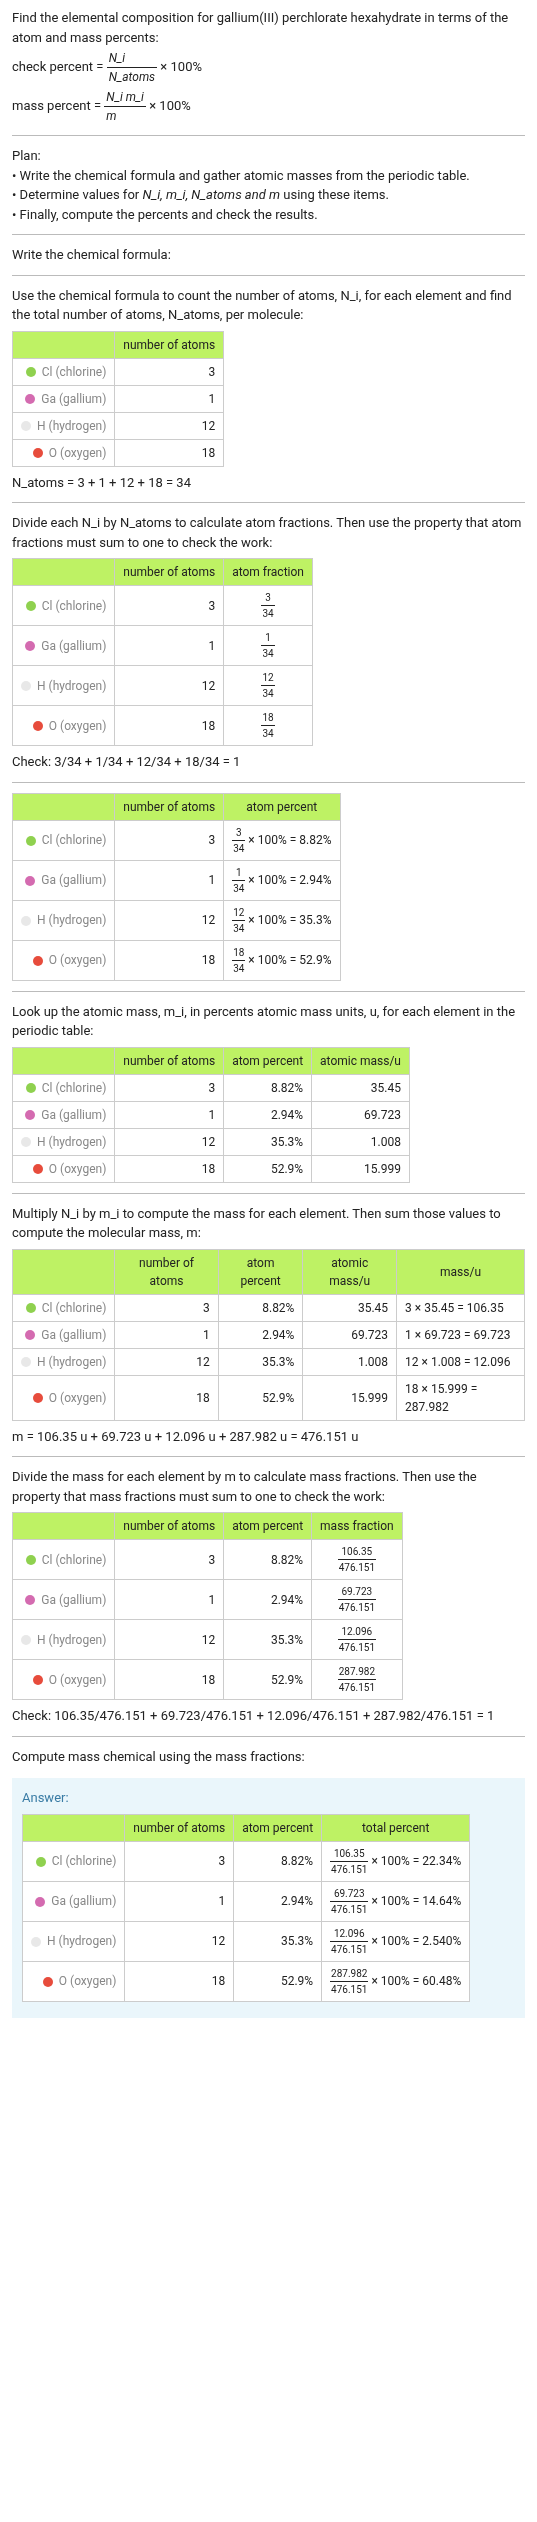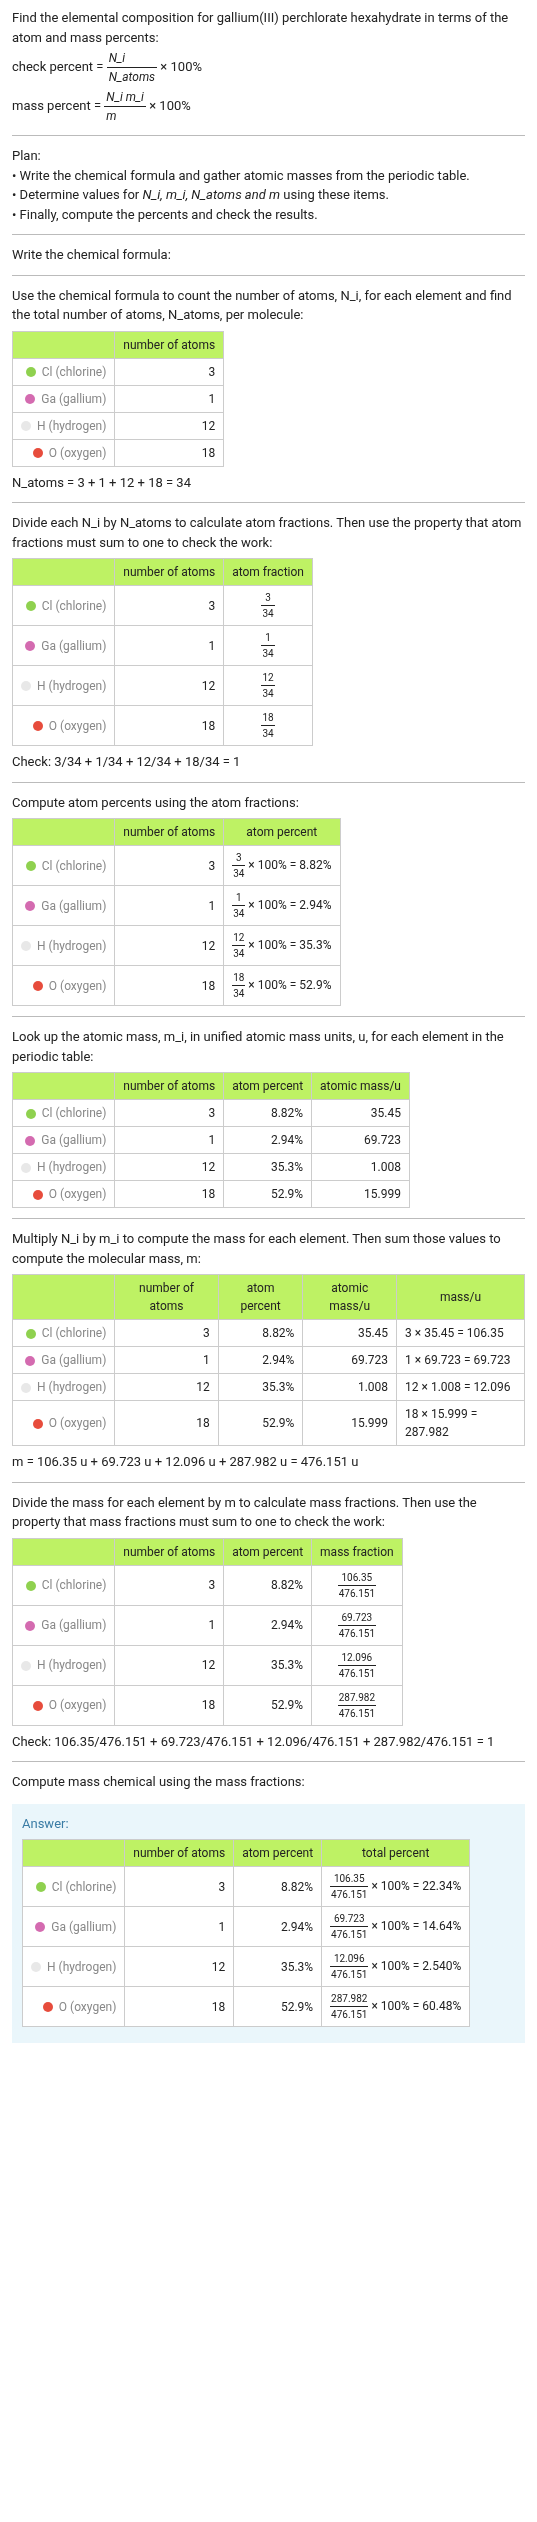--- a/index.html
+++ b/index.html
@@ -160,21 +160,20 @@
           <td>18</td>
           <td class="center"><span class="small-frac"><span class="num">18</span><span class="den">34</span></span></td>
         </tr>
       </tbody>
   </table>
   <div>Check: 3/34 + 1/34 + 12/34 + 18/34 = 1</div>
 </div>
 <hr>
 
 <div class="section">
-  <div>Compute atom percents using the atom fractions:</div>
   <table>
     <tbody>
         <tr>
           <th></th>
           <th>number of atoms</th>
           <th class="center">atom percent</th>
         </tr>
     </tbody>
       <tbody id="ap-tbody">
         <tr>
@@ -196,21 +195,21 @@
           <td class="element-cell"><span class="swatch" style="background:#e74c3c"></span><span class="gray">O (oxygen)</span></td>
           <td>18</td>
           <td class="left"><span class="small-frac"><span class="num">18</span><span class="den">34</span></span> × 100% = 52.9%</td>
         </tr>
       </tbody>
   </table>
 </div>
 <hr>
 
 <div class="section">
-  <div>Look up the atomic mass, m_i, in unified atomic mass units, u, for each element in the periodic table:</div>
+  <div>Look up the atomic mass, m_i, in percents atomic mass units, u, for each element in the periodic table:</div>
   <table>
     <tbody>
         <tr>
           <th></th>
           <th>number of atoms</th>
           <th>atom percent</th>
           <th>atomic mass/u</th>
         </tr>
     </tbody>
       <tbody id="lookup-tbody">

